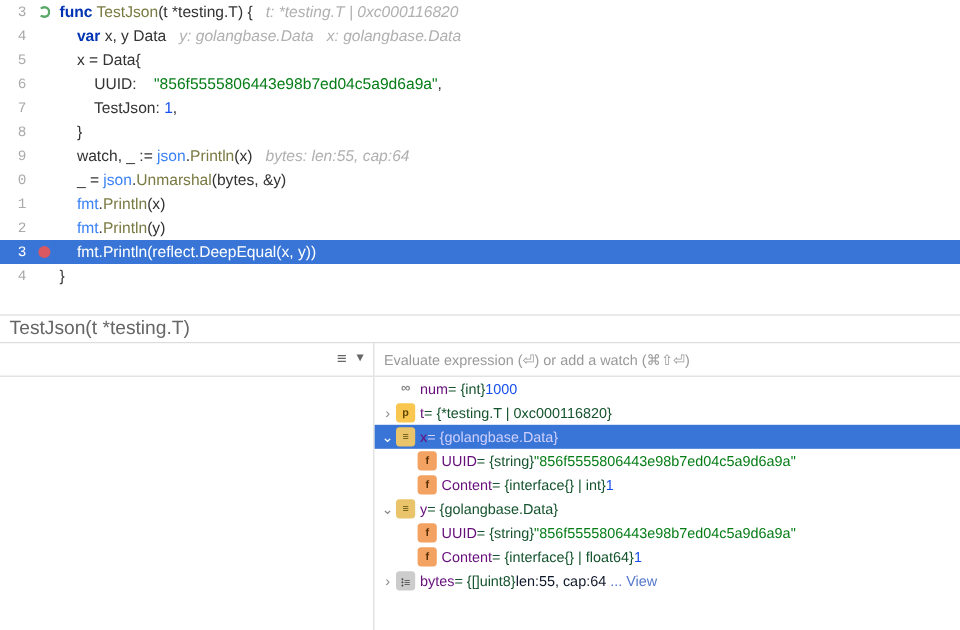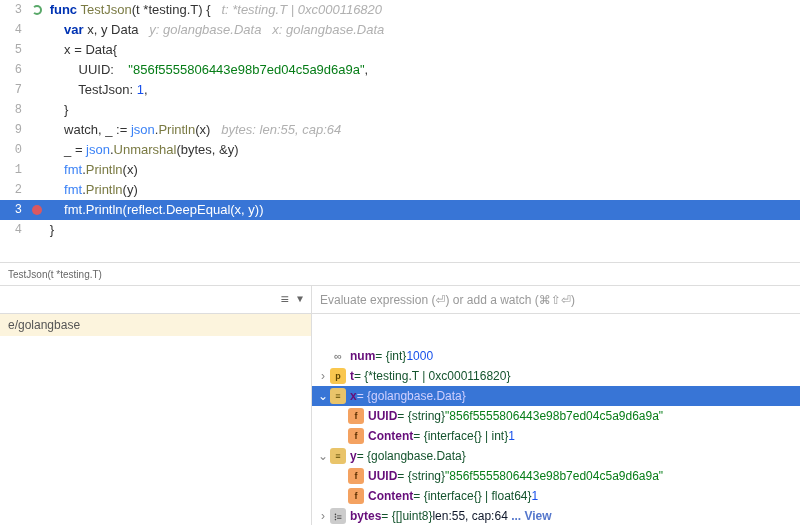--- a/index.html
+++ b/index.html
@@ -23,47 +23,47 @@
     .type-ref { color: #333; }
     .hint { color: #b0b0b0; font-style: italic; }
     .code-line.current .kw,
     .code-line.current .fn,
     .code-line.current .str,
     .code-line.current .num,
     .code-line.current .ident,
     .code-line.current .pkg,
     .code-line.current .hint { color: #fff; }
     
-    .breadcrumb { height: 24px; border-top: 1px solid #ddd; border-bottom: 1px solid #ddd; padding: 0 8px; font-size: 10px; color: #666; display: flex; align-items: center; font-family: -apple-system, sans-serif; }
+    .breadcrumb { height: 24px; border-top: 1px solid #ddd; border-bottom: 1px solid #ddd; padding: 0 8px; font-size: 16px; color: #666; display: flex; align-items: center; font-family: -apple-system, sans-serif; }
     
     .debugger { height: 239px; display: flex; }
     .frames { width: 312px; border-right: 1px solid #ddd; display: flex; flex-direction: column; }
     .frames-header { height: 28px; border-bottom: 1px solid #ddd; display: flex; align-items: center; justify-content: flex-end; padding: 0 8px; gap: 8px; }
     .frame-item { padding: 4px 8px; font-size: 12px; background: #fcf4dd; font-family: -apple-system, sans-serif; color: #555; }
     
-    .vars { flex: 1; display: flex; flex-direction: column; gap: 32px; }
+    .vars { flex: 1; display: flex; flex-direction: column; }
     .vars-header { height: 28px; border-bottom: 1px solid #ddd; display: flex; align-items: center; padding: 0 8px; color: #999; font-size: 12px; font-family: -apple-system, sans-serif; }
     .vars-tree { flex: 1; overflow: auto; font-family: -apple-system, sans-serif; font-size: 12px; }
     .var-row { display: flex; align-items: center; height: 20px; padding-left: 4px; }
     .var-row.selected { background: #3875d6; color: #fff; }
     .var-row.selected .var-type { color: #d0d0ff; }
     .var-expand { width: 14px; text-align: center; color: #888; cursor: pointer; }
     .var-row.selected .var-expand { color: #fff; }
     .var-icon { width: 16px; height: 16px; border-radius: 3px; display: inline-flex; align-items: center; justify-content: center; font-size: 9px; font-weight: bold; margin-right: 4px; flex-shrink: 0; }
     .var-icon.p { background: #f9c74f; color: #614800; }
     .var-icon.f { background: #f4a261; color: #5a2e00; }
     .var-icon.s { background: #e9c46a; color: #5a4800; }
     .var-icon.a { background: #ccc; color: #444; }
     .var-icon.i { color: #888; font-size: 11px; background: transparent; }
-    .var-name { color: #660e7a; font-weight: 700; }
+    .var-name { color: #660e7a; font-weight: 400; }
     .var-type { color: #14532d; }
     .var-val { color: #067d17; text-align: right; }
     .var-val.num { color: #1750eb; }
     .var-val.obj { color: #0f172a; }
-    .var-link { color: #5577cc; font-weight: bold; }
+    .var-link { color: #5577cc; }
     .indent2 { padding-left: 36px; }
     .reload-icon { width: 10px; height: 10px; border: 2px solid #59a869; border-radius: 50%; border-left-color: transparent; position: relative; }
     .bp-icon { width: 10px; height: 10px; background: #db5860; border-radius: 50%; }
     .menu-icon { font-size: 14px; color: #666; }
     .dd-icon { font-size: 10px; color: #666; }
   </style>
 </head>
 <body>
 
 <div class="editor">
@@ -134,21 +134,20 @@
 </div>
 
 <div class="breadcrumb">TestJson(t *testing.T)</div>
 
 <div class="debugger">
   <div class="frames">
     <div class="frames-header">
       <span class="menu-icon">≡</span>
       <span class="dd-icon">▼</span>
     </div>
-    <div class="frame-item">e/golangbase</div>
   </div>
   <div class="vars">
     <div class="vars-header">Evaluate expression (⏎) or add a watch (⌘⇧⏎)</div>
     <div class="vars-tree">
       <div class="var-row">
         <span class="var-expand"></span>
           <span class="var-icon i">∞</span>
         <span class="var-name">num</span>
           <span class="var-type"> = {int} </span>
           <span class="var-val num">1000</span>

